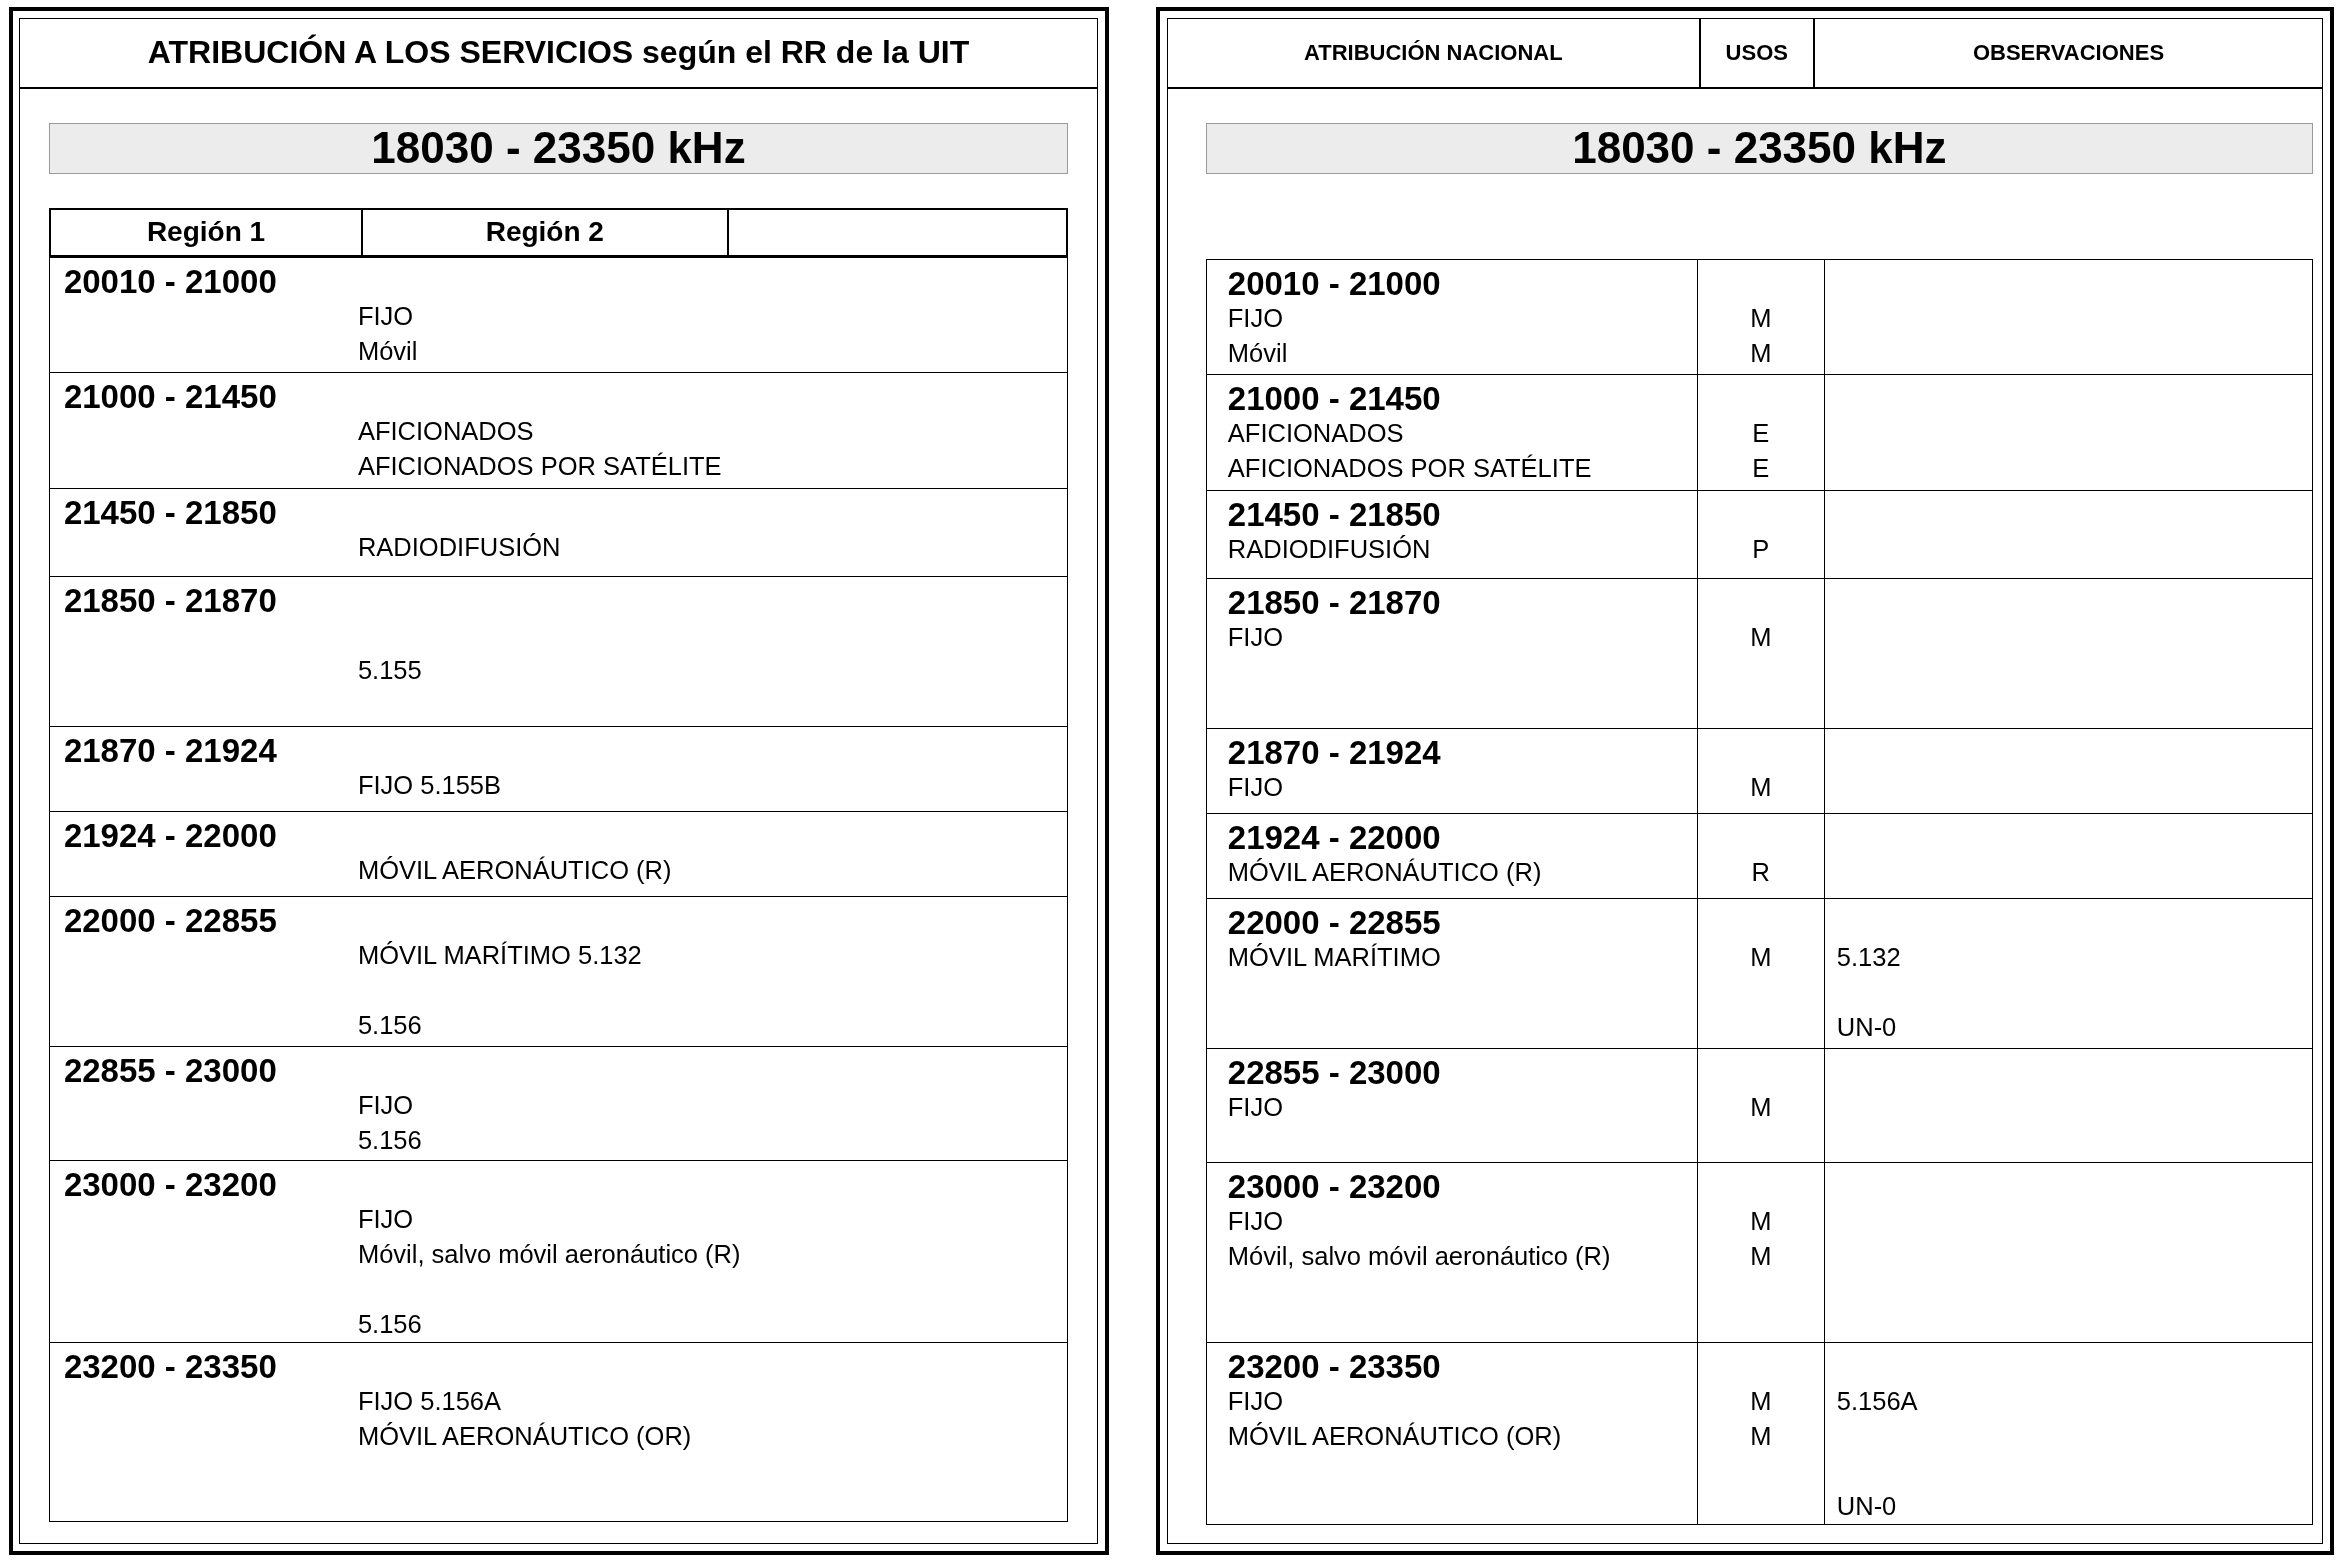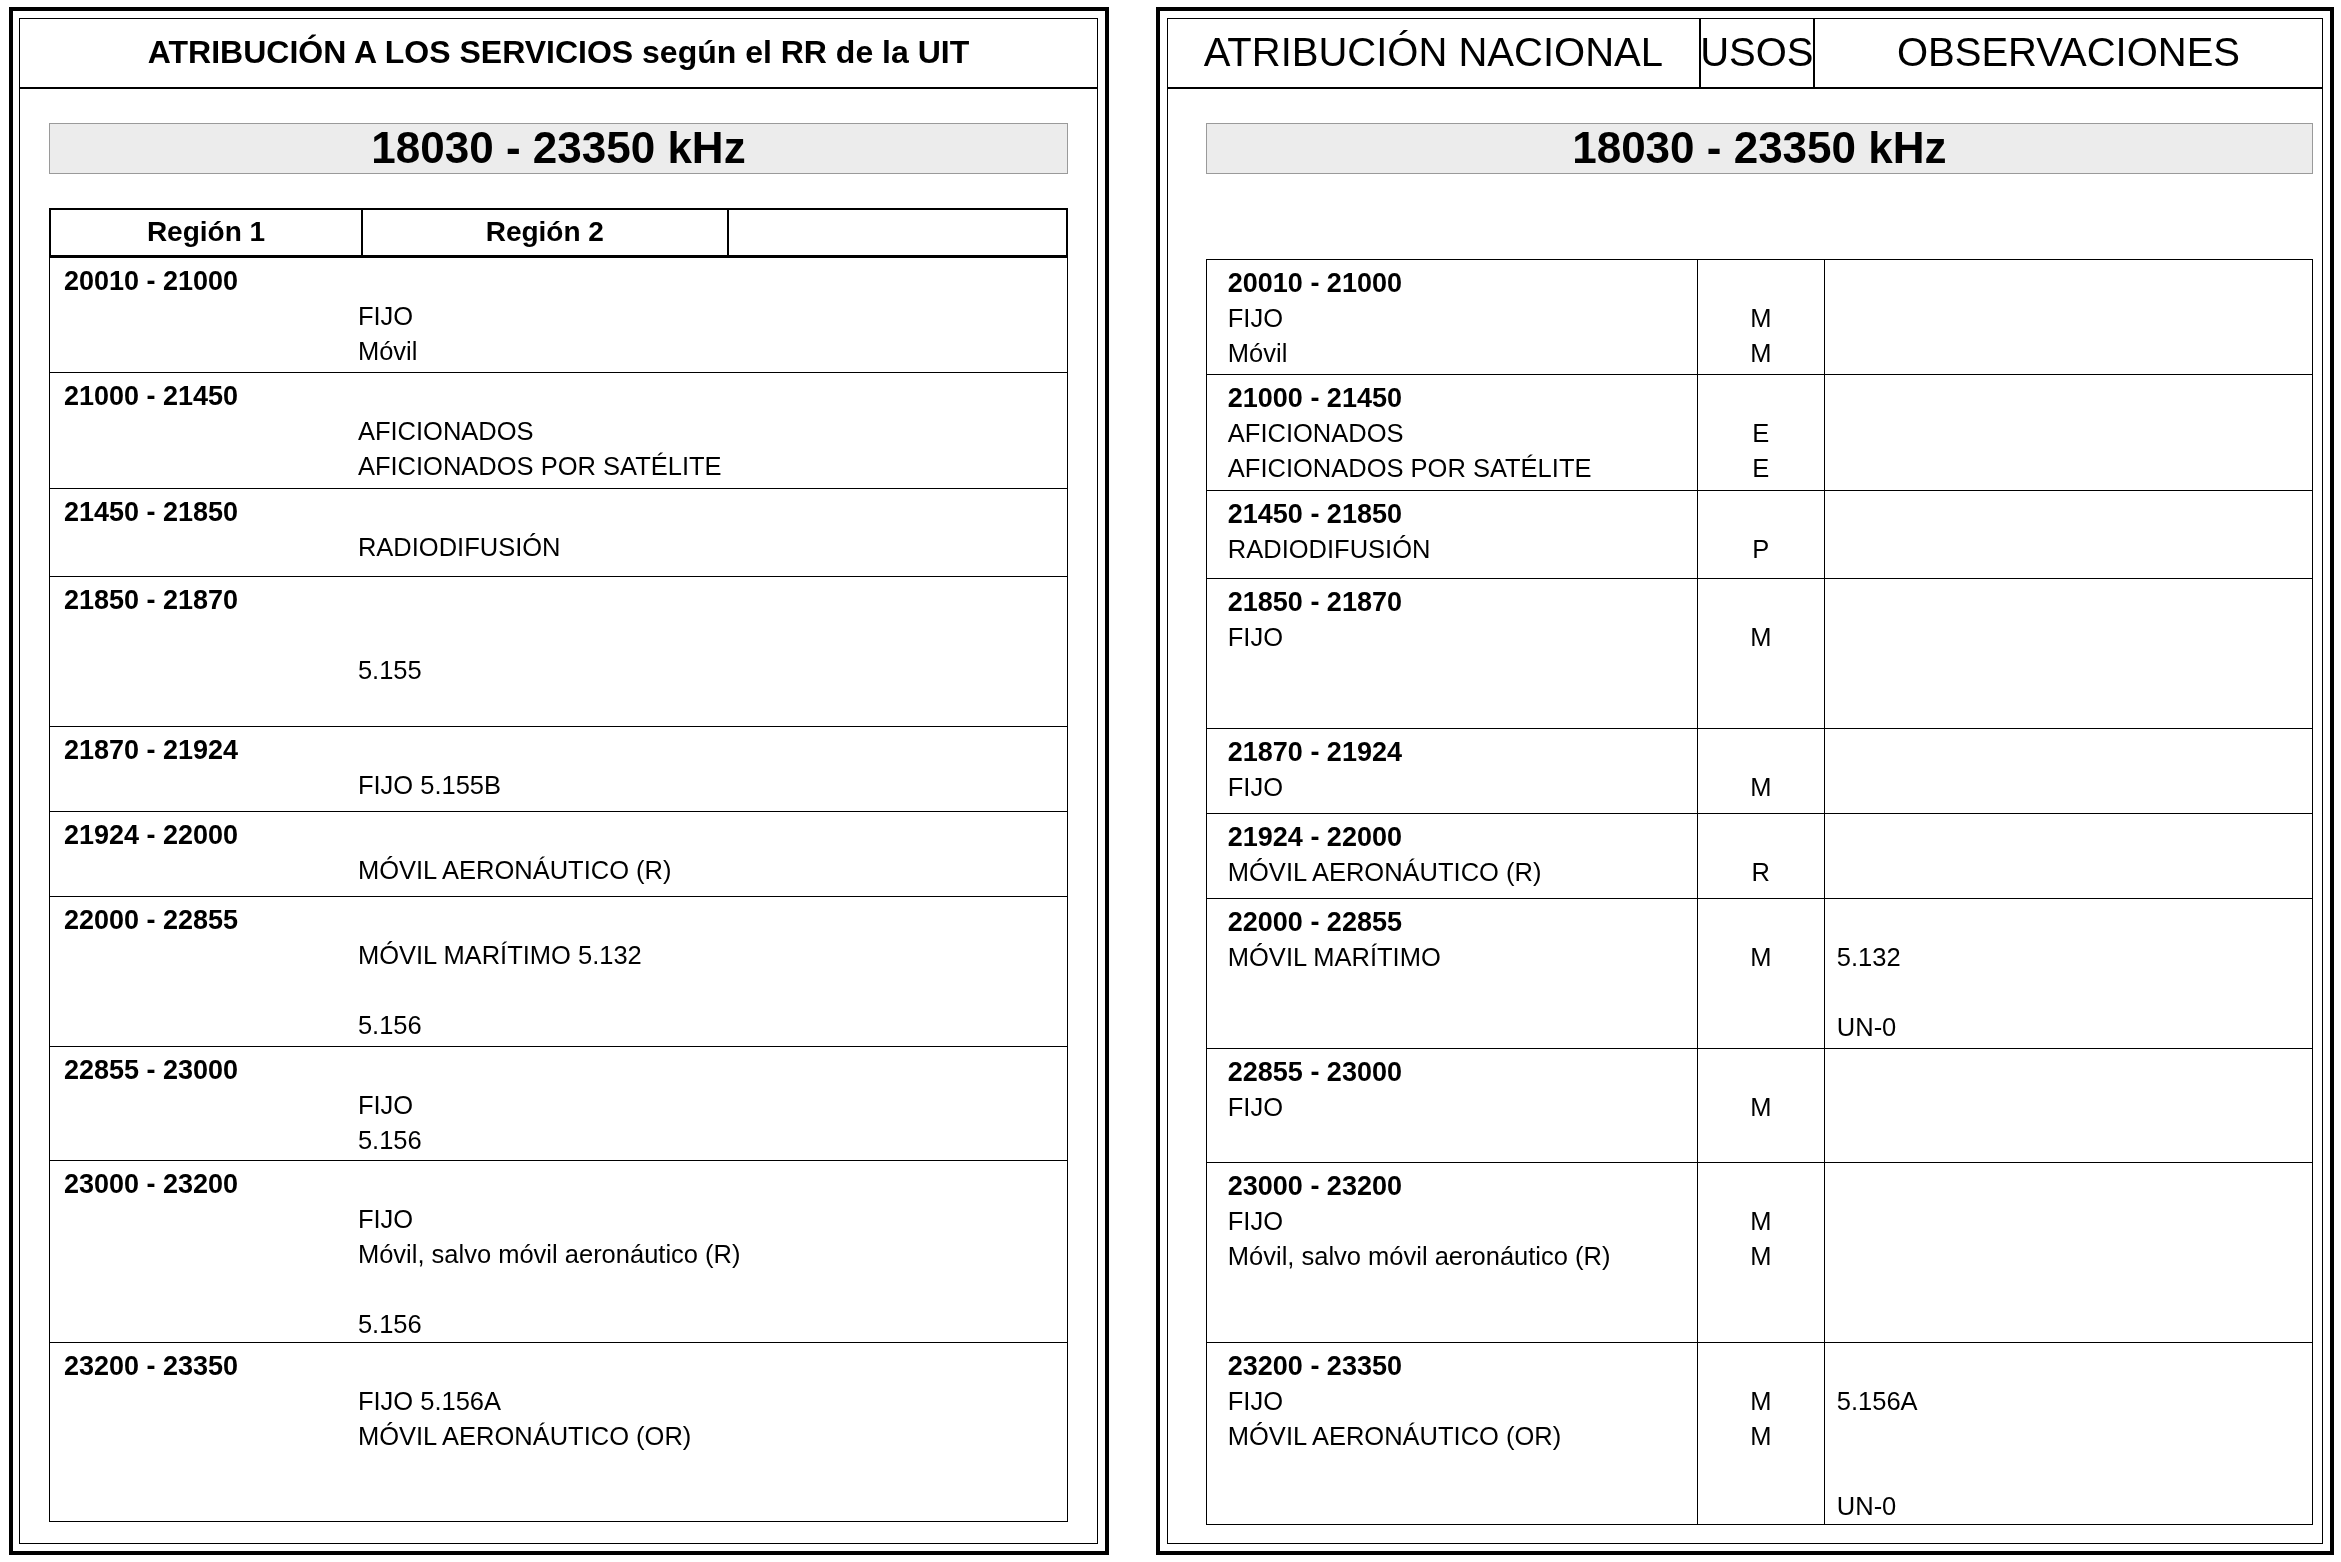--- a/index.html
+++ b/index.html
@@ -35,22 +35,22 @@
     font-weight: bold;
     font-size: 32px;
     white-space: nowrap;
   }
   .panel-header.split { justify-content: flex-start; }
   .hdr-cell {
     height: 100%;
     display: flex;
     align-items: center;
     justify-content: center;
-    font-weight: normal;
-    font-size: 40px;
+    font-weight: bold;
+    font-size: 22px;
   }
   .hdr-national { width: 531px; }
   .hdr-usos     { width: 116px; border-left: 2.5px solid #000; border-right: 2.5px solid #000; }
   .hdr-obs      { flex: 1; }
   .band-title {
     margin: 34px 29px 0 29px;
     height: 51px;
     background: #ececec;
     border: 0.8px solid #9a9a9a;
     display: flex;
@@ -83,21 +83,21 @@
     border: 1.7px solid #000;
     border-top: 1.7px solid #000;
   }
   .lrow {
     border-bottom: 1.7px solid #000;
     padding: 6px 0 0 13.6px;
   }
   .lrow:last-child { border-bottom: none; }
   .freq {
     font-weight: bold;
-    font-size: 27px;
+    font-size: 33px;
     line-height: 35px;
     min-height: 35px;
   }
   .line {
     font-size: 25.5px;
     line-height: 35px;
     min-height: 35px;
     white-space: nowrap;
   }
   .lrow .line { padding-left: 294px; }

